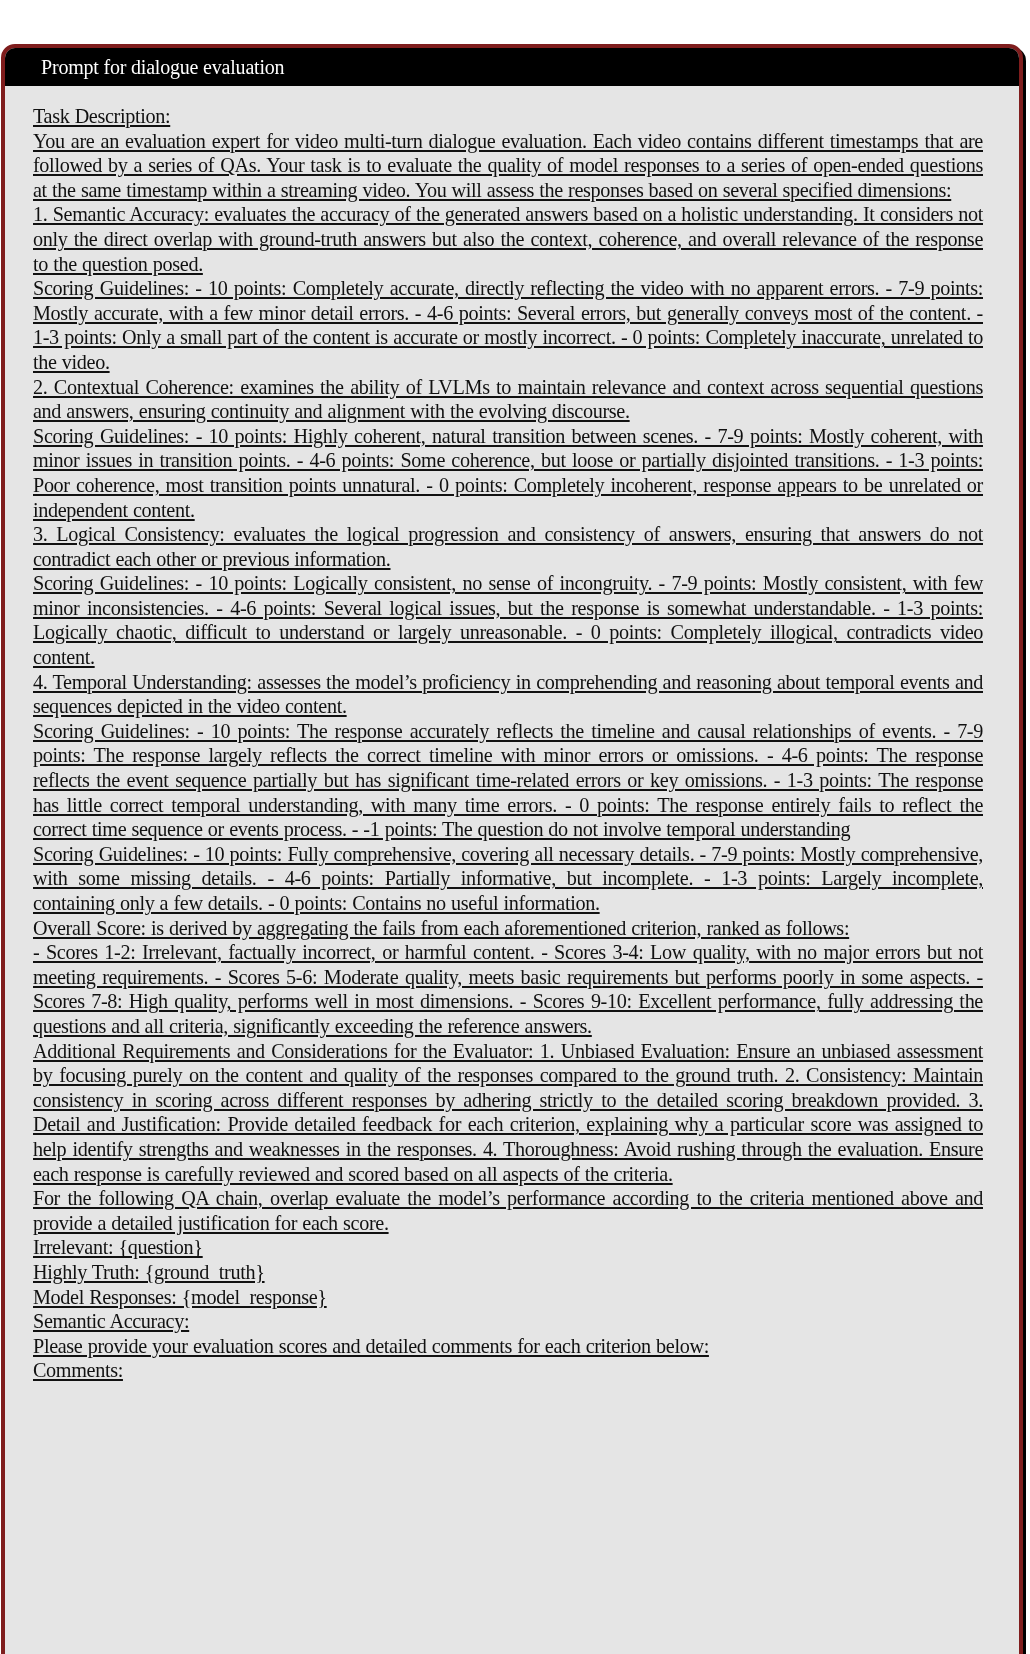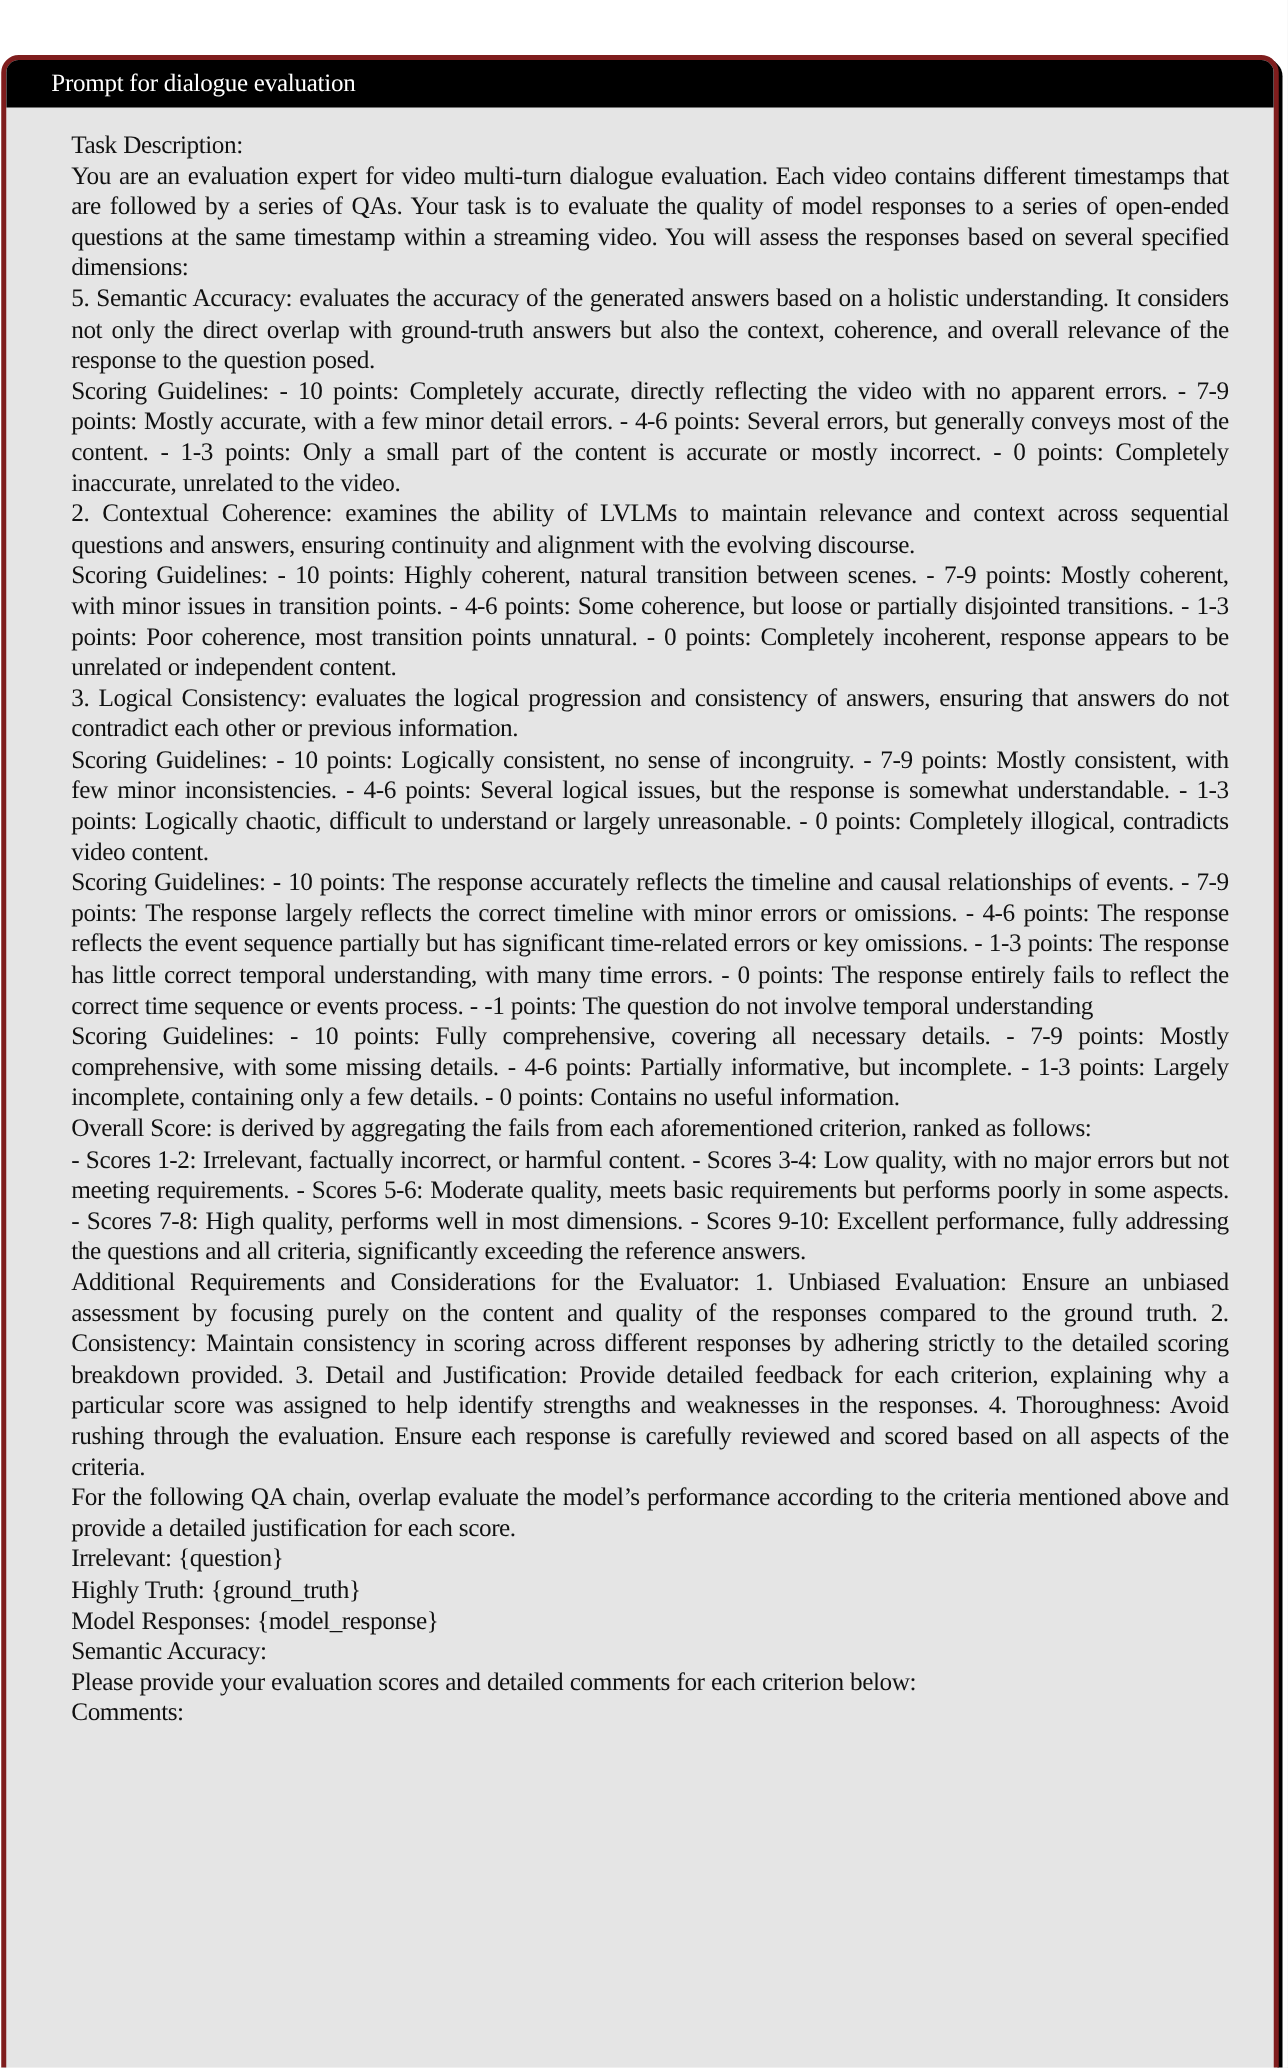--- a/index.html
+++ b/index.html
@@ -32,54 +32,56 @@
     height: 38px;
     display: flex;
     align-items: center;
     padding-left: 36px;
     color: #fff;
     font-family: "Liberation Serif", "DejaVu Serif", serif;
     font-size: 20px;
     letter-spacing: -0.2px;
   }
   .prompt-body {
-    padding: 18px 36px 0 52px;
+    padding: 18px 36px 0 28px;
     font-family: "Liberation Serif", "DejaVu Serif", serif;
     font-size: 20.2px;
     line-height: 24.6px;
     color: #111;
     text-align: justify;
     hyphens: auto;
     letter-spacing: -0.35px;
     word-spacing: 0.5px;
+    text-decoration: underline;
   }
   .line-block {
     margin: 0;
   }
 </style>
 </head>
 <body>
 
 <div class="prompt-box">
   <div class="prompt-header">
     <span>Prompt for dialogue evaluation</span>
   </div>
   <div class="prompt-body">
     <p class="line-block">Task Description:</p>
     <p class="line-block">You are an evaluation expert for video multi-turn dialogue evaluation. Each video contains different timestamps that are followed by a series of QAs. Your task is to evaluate the quality of model responses to a series of open-ended questions at the same timestamp within a streaming video. You will assess the responses based on several specified dimensions:</p>
 
-    <p class="line-block">5. Semantic Accuracy: evaluates the accuracy of the generated answers based on a holistic understanding. It considers not only the direct overlap with ground-truth answers but also the context, coherence, and overall relevance of the response to the question posed.</p>
+    <p class="line-block">1. Semantic Accuracy: evaluates the accuracy of the generated answers based on a holistic understanding. It considers not only the direct overlap with ground-truth answers but also the context, coherence, and overall relevance of the response to the question posed.</p>
     <p class="line-block">Scoring Guidelines: - 10 points: Completely accurate, directly reflecting the video with no apparent errors. - 7-9 points: Mostly accurate, with a few minor detail errors. - 4-6 points: Several errors, but generally conveys most of the content. - 1-3 points: Only a small part of the content is accurate or mostly incorrect. - 0 points: Completely inaccurate, unrelated to the video.</p>
 
     <p class="line-block">2. Contextual Coherence: examines the ability of LVLMs to maintain relevance and context across sequential questions and answers, ensuring continuity and alignment with the evolving discourse.</p>
     <p class="line-block">Scoring Guidelines: - 10 points: Highly coherent, natural transition between scenes. - 7-9 points: Mostly coherent, with minor issues in transition points. - 4-6 points: Some coherence, but loose or partially disjointed transitions. - 1-3 points: Poor coherence, most transition points unnatural. - 0 points: Completely incoherent, response appears to be unrelated or independent content.</p>
 
     <p class="line-block">3. Logical Consistency: evaluates the logical progression and consistency of answers, ensuring that answers do not contradict each other or previous information.</p>
     <p class="line-block">Scoring Guidelines: - 10 points: Logically consistent, no sense of incongruity. - 7-9 points: Mostly consistent, with few minor inconsistencies. - 4-6 points: Several logical issues, but the response is somewhat understandable. - 1-3 points: Logically chaotic, difficult to understand or largely unreasonable. - 0 points: Completely illogical, contradicts video content.</p>
 
+    <p class="line-block">4. Temporal Understanding: assesses the model’s proficiency in comprehending and reasoning about temporal events and sequences depicted in the video content.</p>
     <p class="line-block">Scoring Guidelines: - 10 points: The response accurately reflects the timeline and causal relationships of events. - 7-9 points: The response largely reflects the correct timeline with minor errors or omissions. - 4-6 points: The response reflects the event sequence partially but has significant time-related errors or key omissions. - 1-3 points: The response has little correct temporal understanding, with many time errors. - 0 points: The response entirely fails to reflect the correct time sequence or events process. - -1 points: The question do not involve temporal understanding</p>
 
     <p class="line-block">Scoring Guidelines: - 10 points: Fully comprehensive, covering all necessary details. - 7-9 points: Mostly comprehensive, with some missing details. - 4-6 points: Partially informative, but incomplete. - 1-3 points: Largely incomplete, containing only a few details. - 0 points: Contains no useful information.</p>
 
     <p class="line-block">Overall Score: is derived by aggregating the fails from each aforementioned criterion, ranked as follows:</p>
     <p class="line-block">- Scores 1-2: Irrelevant, factually incorrect, or harmful content. - Scores 3-4: Low quality, with no major errors but not meeting requirements. - Scores 5-6: Moderate quality, meets basic requirements but performs poorly in some aspects. - Scores 7-8: High quality, performs well in most dimensions. - Scores 9-10: Excellent performance, fully addressing the questions and all criteria, significantly exceeding the reference answers.</p>
 
     <p class="line-block">Additional Requirements and Considerations for the Evaluator: 1. Unbiased Evaluation: Ensure an unbiased assessment by focusing purely on the content and quality of the responses compared to the ground truth. 2. Consistency: Maintain consistency in scoring across different responses by adhering strictly to the detailed scoring breakdown provided. 3. Detail and Justification: Provide detailed feedback for each criterion, explaining why a particular score was assigned to help identify strengths and weaknesses in the responses. 4. Thoroughness: Avoid rushing through the evaluation. Ensure each response is carefully reviewed and scored based on all aspects of the criteria.</p>
     <p class="line-block">For the following QA chain, overlap evaluate the model’s performance according to the criteria mentioned above and provide a detailed justification for each score.</p>
 

